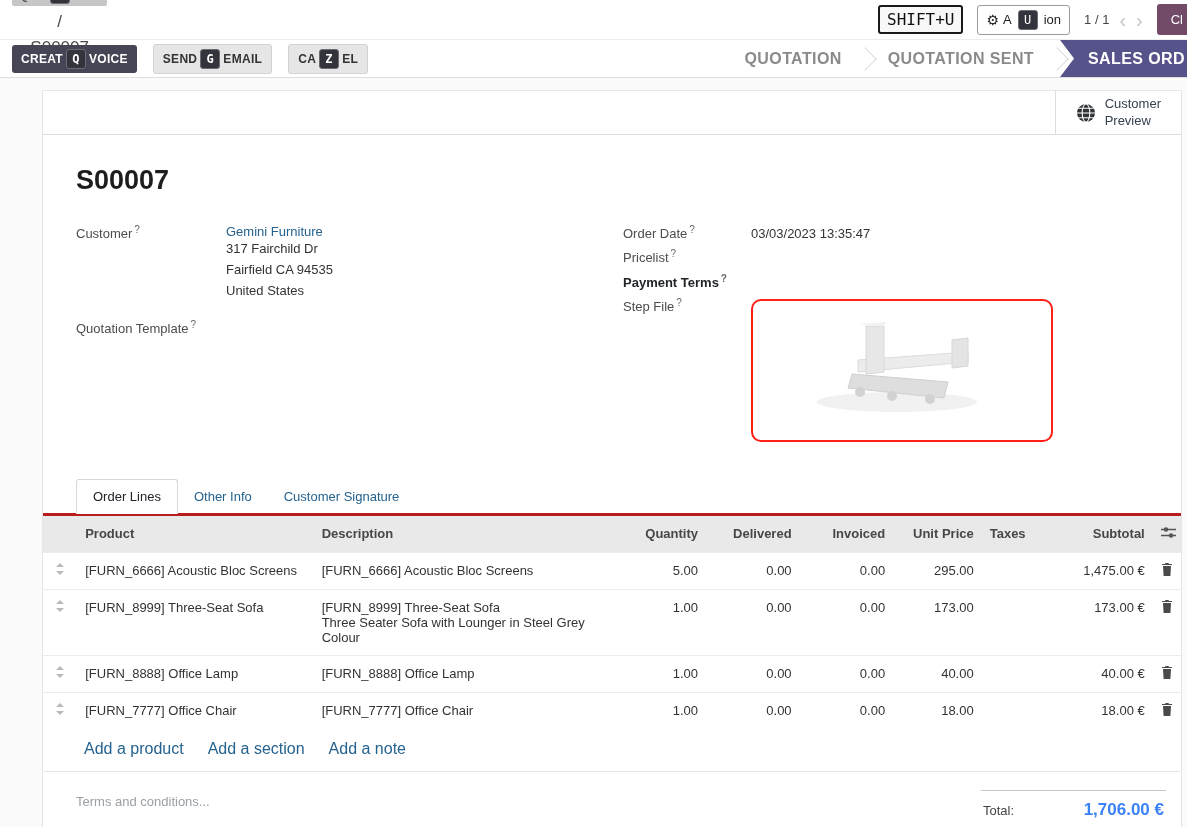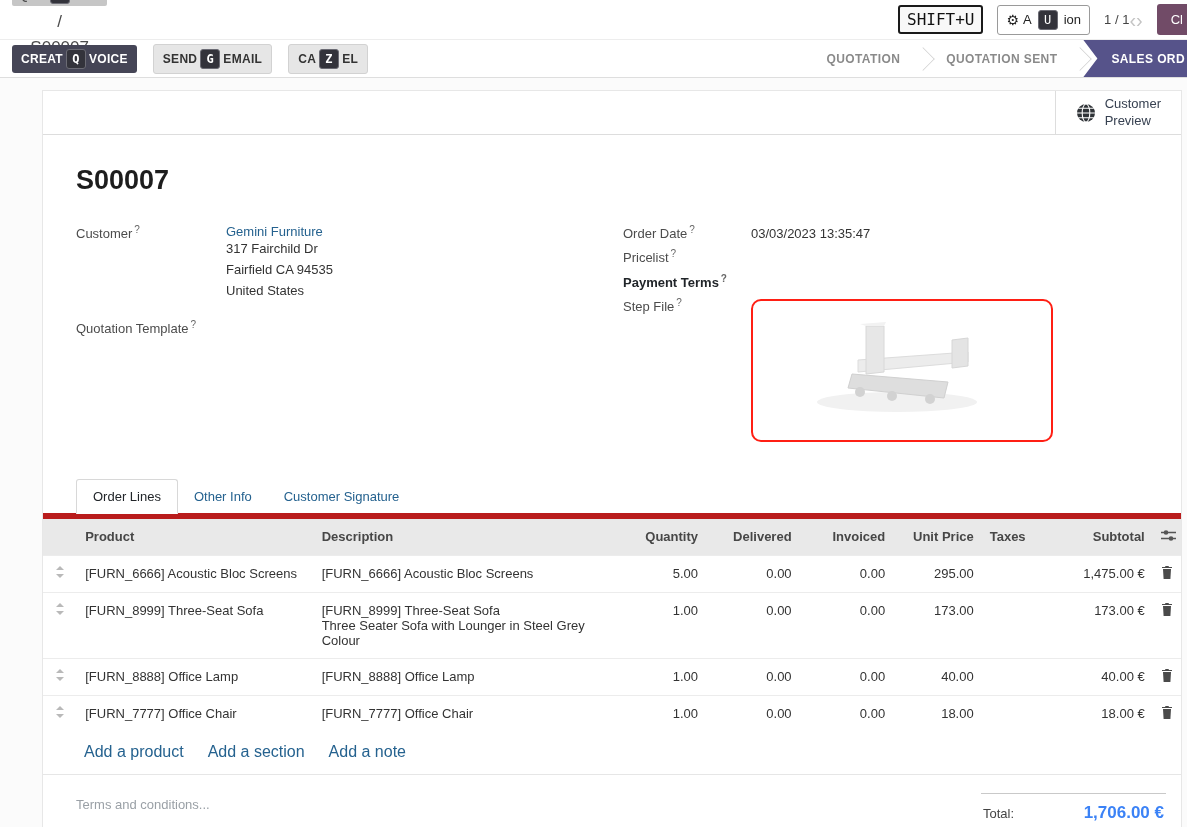--- a/index.html
+++ b/index.html
@@ -26,21 +26,21 @@
     background:#f8f8f8; color:#111; border:2px solid #1a1a1a; border-radius:3px;
     font-family:"DejaVu Sans Mono", monospace; font-size:16px; padding:3px 7px;
   }
   .cp-right { display:flex; align-items:center; gap:14px; overflow:hidden; height:40px; }
   .action-btn {
     display:inline-flex; align-items:center; gap:4px;
     border:1px solid #9a9a9a; background:#fff; border-radius:3px;
     padding:4px 8px; font-size:13px; color:#222; cursor:pointer;
   }
   .gear { font-size:14px; color:#222; }
-  .pager { display:flex; align-items:center; font-size:13px; color:#444; }
+  .pager { display:flex; align-items:center; gap:10px; font-size:13px; color:#444; }
   .pg-arrow { font-size:20px; color:#c4c4c4; line-height:1; cursor:default; }
   .corner-btn {
     background:#714b67; color:#fff; border:none; border-radius:3px;
     padding:8px 26px 8px 14px; font-size:13px; margin-right:-22px; cursor:pointer;
   }
   
   .cp-bottom {
     height:38px; background:#fff; display:flex; align-items:stretch;
     justify-content:space-between; border-bottom:1px solid #dedede; padding-left:12px;
     overflow:hidden;
@@ -48,21 +48,21 @@
   .action-buttons { display:flex; align-items:center; gap:16px; }
   .btn {
     font-size:12px; font-weight:600; letter-spacing:.3px; border:none; cursor:pointer;
     padding:4px 9px; border-radius:3px; display:inline-flex; align-items:center; gap:1px;
   }
   .btn-primary { background:#454556; color:#fff; }
   .btn-secondary { background:#e6e6e6; color:#333; border:1px solid #d2d2d2; }
   .statusbar { display:flex; align-items:stretch; }
   .status-step {
     display:flex; align-items:center; padding:0 20px; color:#8a8a8a;
-    font-size:12px; font-weight:600; letter-spacing:.4px; cursor:pointer; background:#fff;
+    font-size:16px; font-weight:600; letter-spacing:.4px; cursor:pointer; background:#fff;
   }
   .status-sep {
     width:22px; height:22px; align-self:center;
     border-top:1px solid #cfcfcf; border-right:1px solid #cfcfcf;
     transform:rotate(45deg) scale(.75); margin:0 -8px; flex:none;
   }
   .status-step.active {
     background:#56538a; color:#fff; padding:0 2px 0 28px;
     clip-path:polygon(0 0,100% 0,100% 100%,0 100%,14px 50%);
   }
@@ -92,21 +92,21 @@
   .addr-line { color:#333; line-height:1.6; }
   .mt18 { margin-top:18px; }
   .frow.top { align-items:start; }
   .step-img {
     width:302px; height:143px; border:2px solid #ff1f14; border-radius:10px;
     background:#fff; display:flex; align-items:center; justify-content:center;
     margin-top:2px; cursor:pointer;
   }
   
   .tabs {
-    display:flex; align-items:flex-end; border-bottom:6px solid #b91c1c;
+    display:flex; align-items:flex-end; border-bottom:3px solid #b91c1c;
     padding-left:33px; margin-top:30px;
   }
   .tab { padding:9px 16px; color:#25628f; font-size:13px; cursor:pointer; }
   .tab.active {
     background:#fff; border:1px solid #d8d8d8; border-bottom:1px solid #fff;
     margin-bottom:-1px; color:#212529; border-radius:3px 3px 0 0;
   }
   
   table.lines { width:100%; border-collapse:collapse; font-size:13px; table-layout:fixed; }
   table.lines th {

